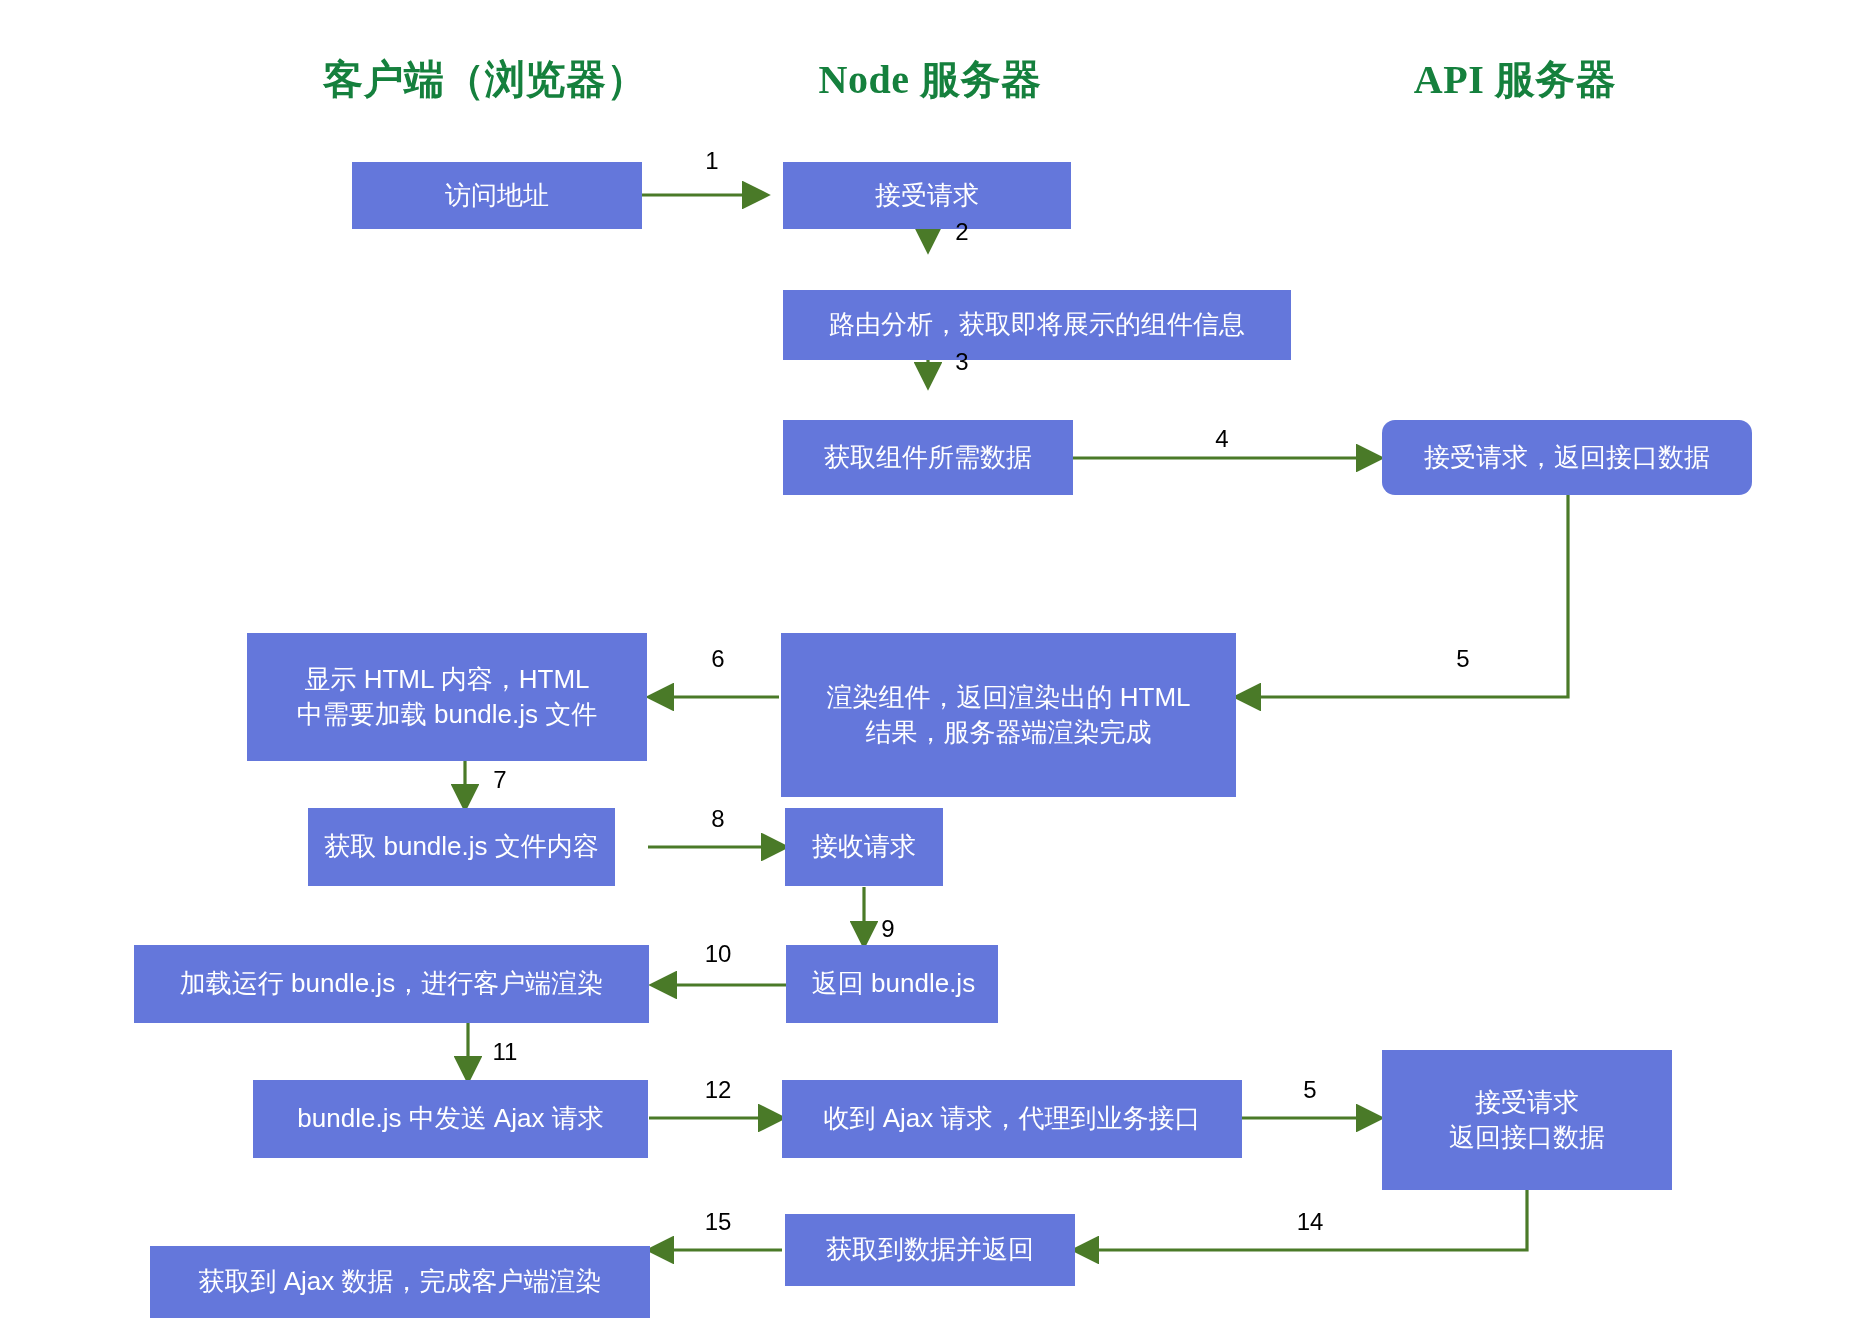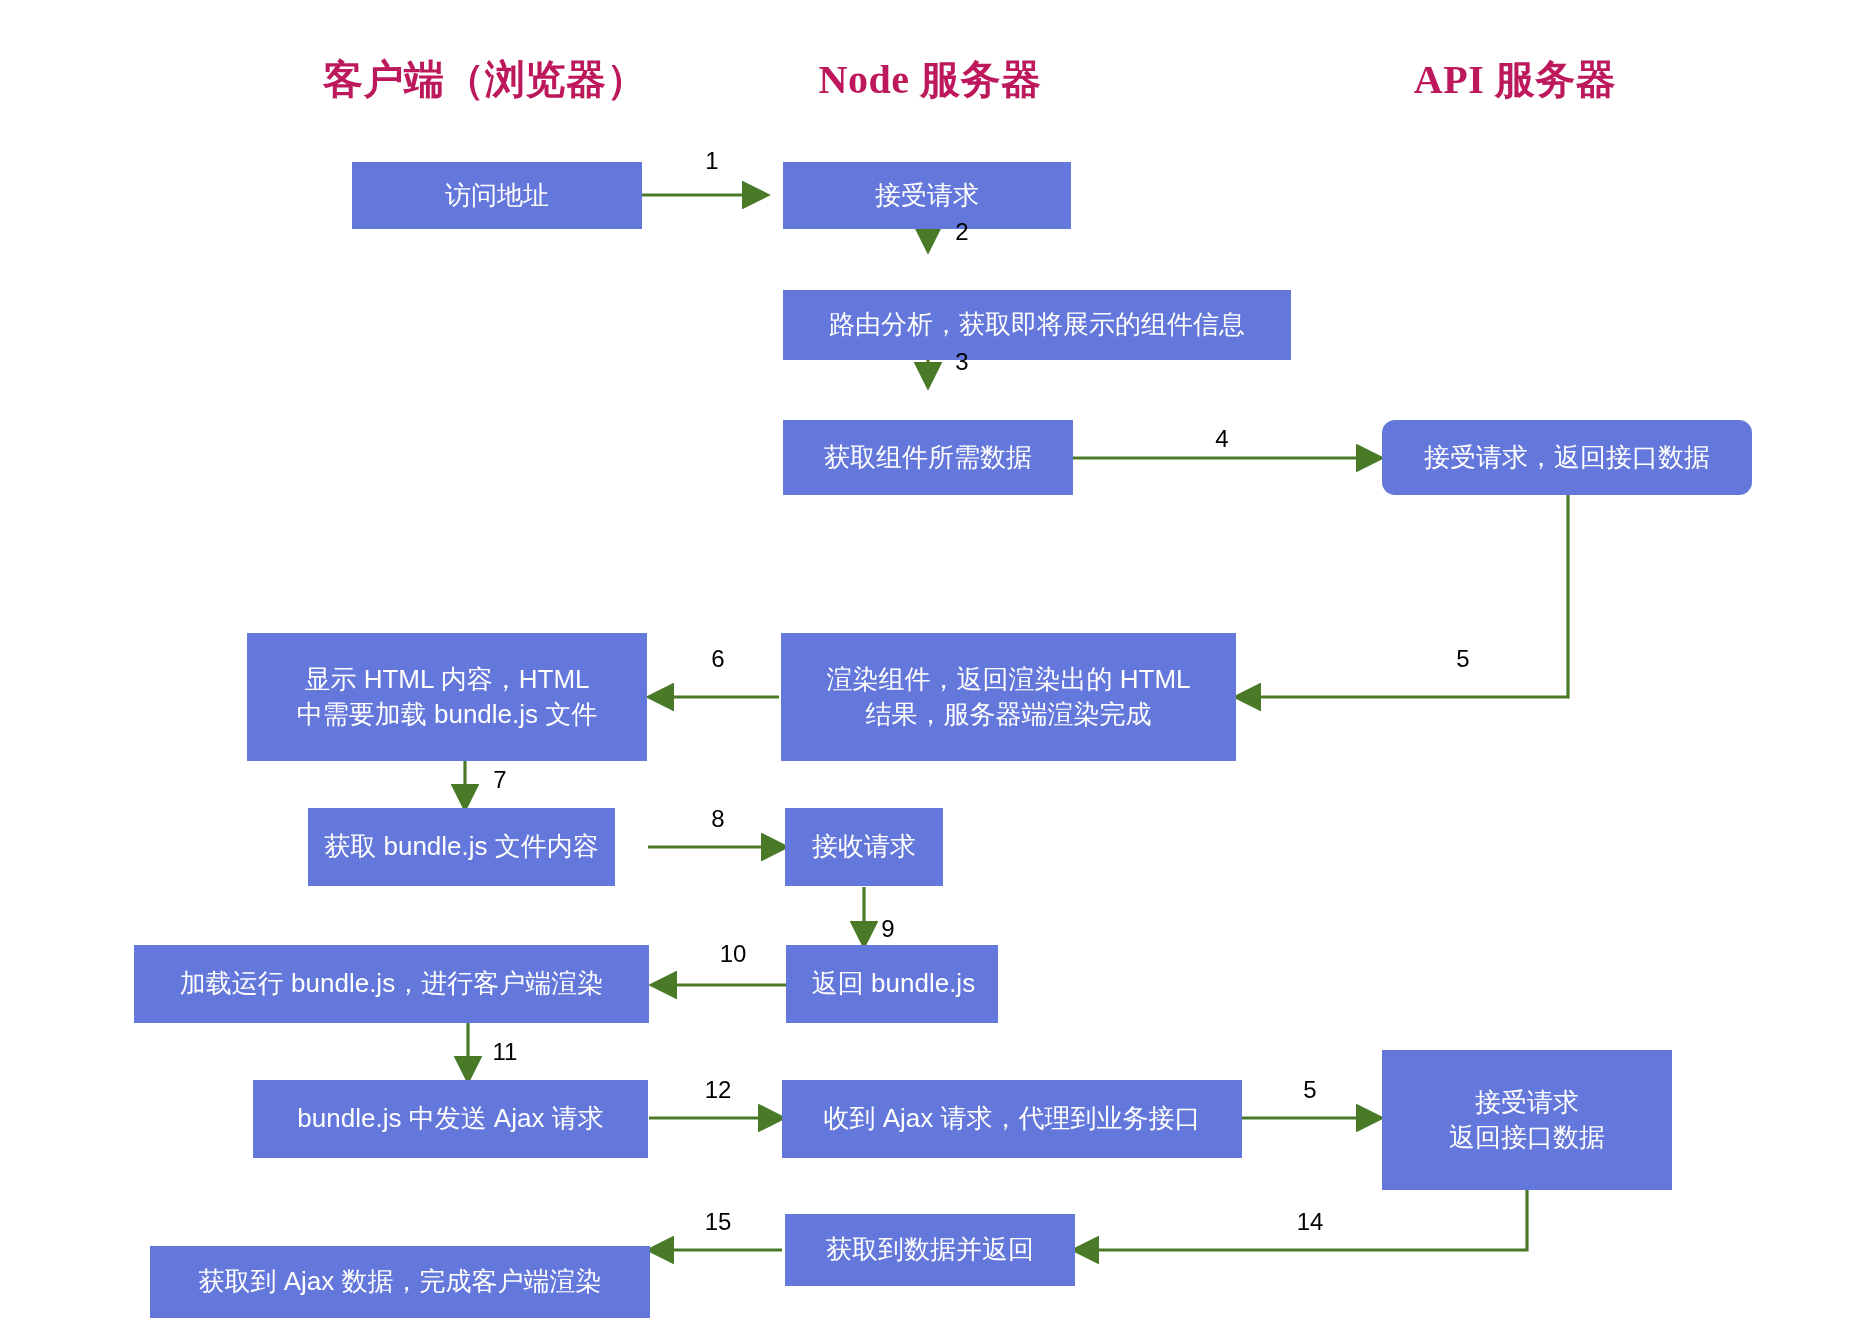--- a/index.html
+++ b/index.html
@@ -13,21 +13,21 @@
     height: 1334px;
     background: #ffffff;
     font-family: "Liberation Sans", "DejaVu Sans", sans-serif;
     overflow: hidden;
   }
   .col-header {
     position: absolute;
     font-family: "Liberation Serif", "DejaVu Serif", serif;
     font-weight: bold;
     font-size: 40px;
-    color: #be185d;
+    color: #15803d;
     white-space: nowrap;
     text-align: center;
     transform: translateX(-50%);
     letter-spacing: 0.5px;
   }
   .node {
     position: absolute;
     background: #6477DB;
     color: #ffffff;
     display: flex;
@@ -113,21 +113,21 @@
 
   <div class="node" style="left:783px; top:290px; width:508px; height:70px;">路由分析，获取即将展示的组件信息</div>
 
   <div class="node" style="left:783px; top:420px; width:290px; height:75px;">获取组件所需数据</div>
 
   <div class="node" style="left:1382px; top:420px; width:370px; height:75px;border-radius:13px;">接受请求，返回接口数据</div>
 
   <div class="node" style="left:247px; top:633px; width:400px; height:128px;">显示 HTML 内容，HTML
 中需要加载 bundle.js 文件</div>
 
-  <div class="node" style="left:781px; top:633px; width:455px; height:128px;">渲染组件，返回渲染出的 HTML
+  <div class="node" style="left:781px; top:633px; width:455px; height:164px;">渲染组件，返回渲染出的 HTML
 结果，服务器端渲染完成</div>
 
   <div class="node" style="left:308px; top:808px; width:307px; height:78px;">获取 bundle.js 文件内容</div>
 
   <div class="node" style="left:785px; top:808px; width:158px; height:78px;">接收请求</div>
 
   <div class="node" style="left:134px; top:945px; width:515px; height:78px;">加载运行 bundle.js，进行客户端渲染</div>
 
   <div class="node" style="left:786px; top:945px; width:212px; height:78px;padding-left:11px;">返回 bundle.js</div>
 
@@ -144,20 +144,20 @@
 
   <div class="edge-label" style="left:712px; top:147px;">1</div>
   <div class="edge-label" style="left:962px; top:218px;">2</div>
   <div class="edge-label" style="left:962px; top:348px;">3</div>
   <div class="edge-label" style="left:1222px; top:425px;">4</div>
   <div class="edge-label" style="left:1463px; top:645px;">5</div>
   <div class="edge-label" style="left:718px; top:645px;">6</div>
   <div class="edge-label" style="left:500px; top:766px;">7</div>
   <div class="edge-label" style="left:718px; top:805px;">8</div>
   <div class="edge-label" style="left:888px; top:915px;">9</div>
-  <div class="edge-label" style="left:718px; top:940px;margin-left:15px;">10</div>
+  <div class="edge-label" style="left:718px; top:940px;">10</div>
   <div class="edge-label" style="left:505px; top:1038px;">11</div>
   <div class="edge-label" style="left:718px; top:1076px;">12</div>
   <div class="edge-label" style="left:1310px; top:1076px;">5</div>
   <div class="edge-label" style="left:1310px; top:1208px;">14</div>
   <div class="edge-label" style="left:718px; top:1208px;">15</div>
 
 </div>
 
 </body></html>

